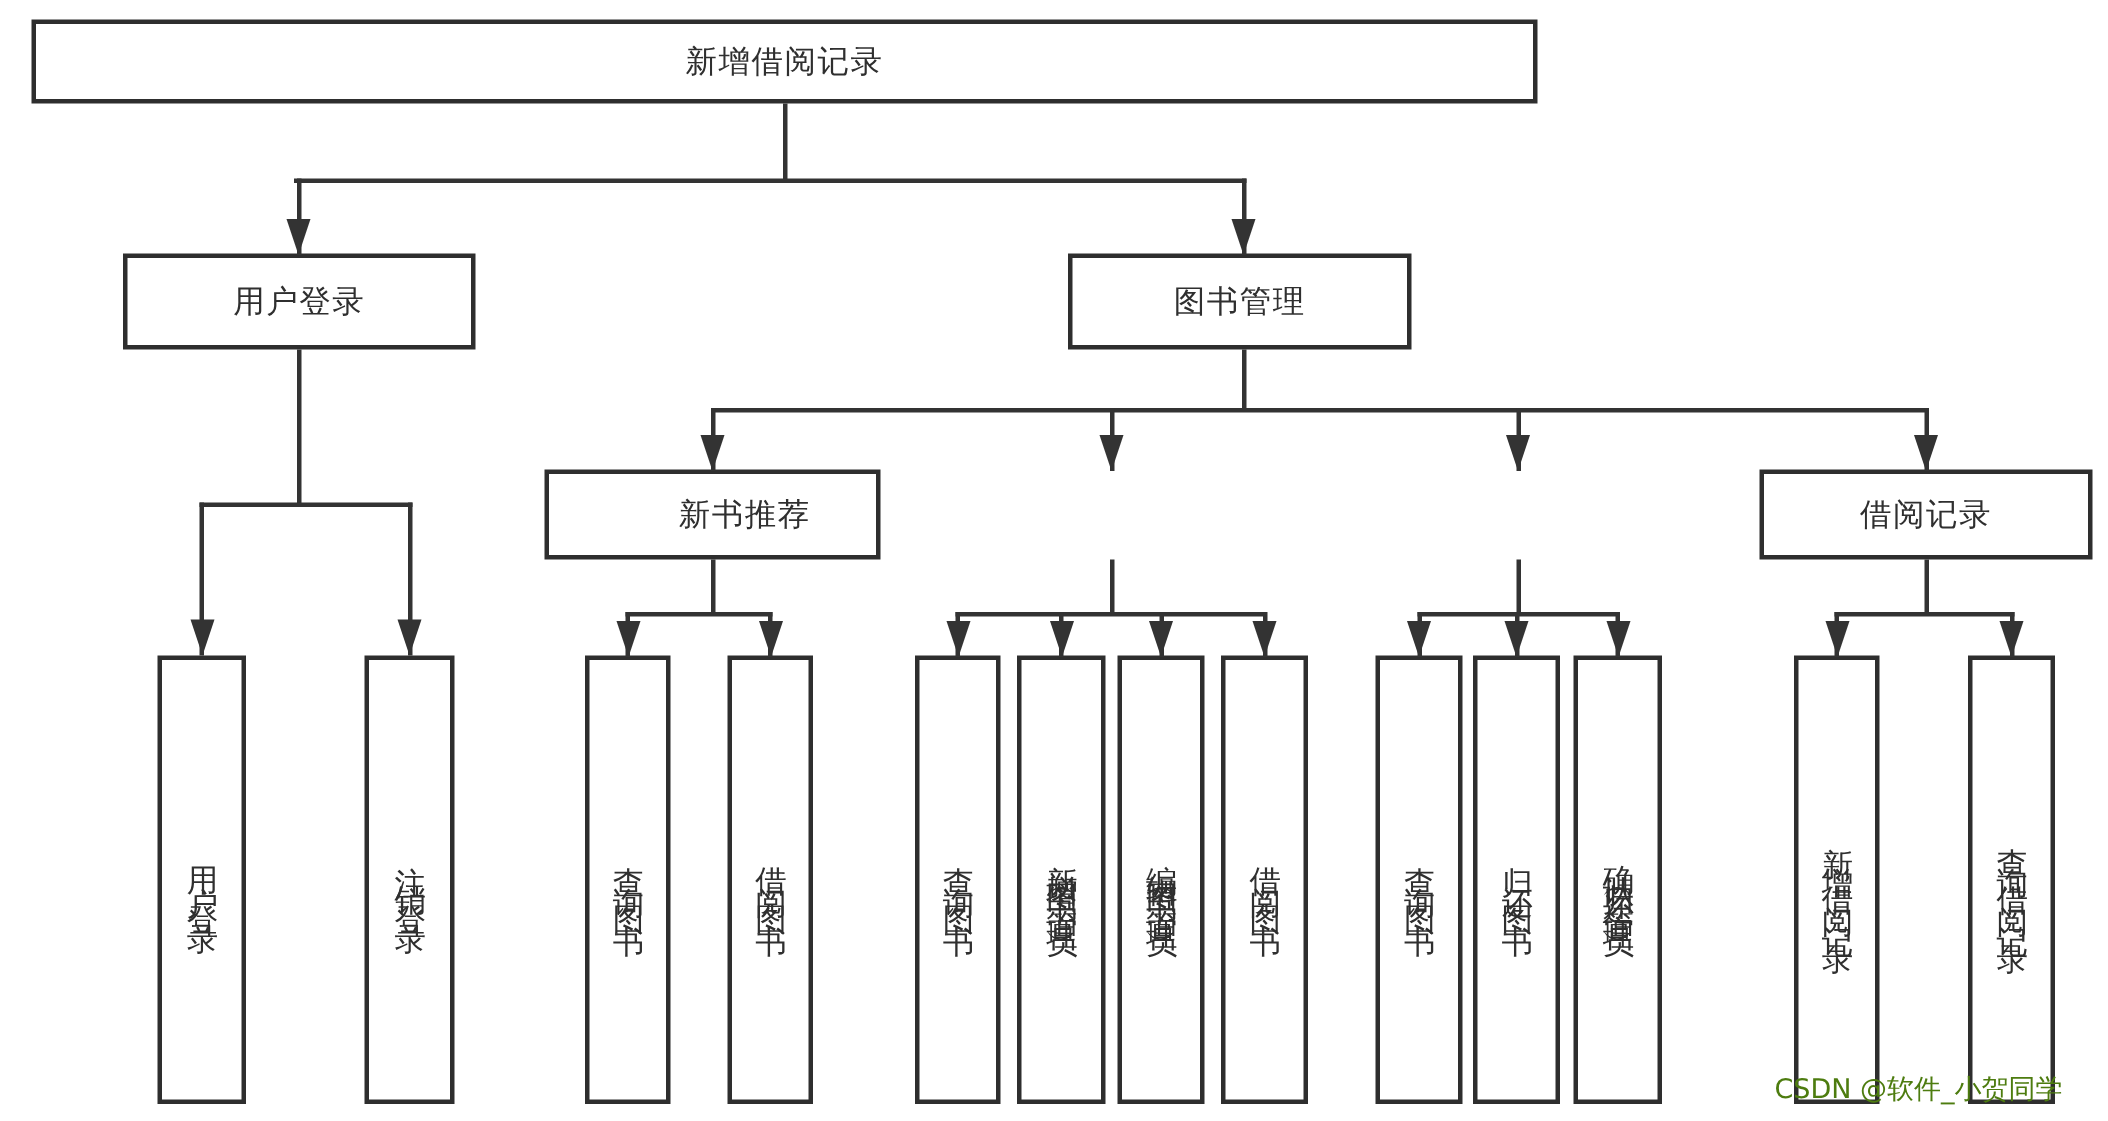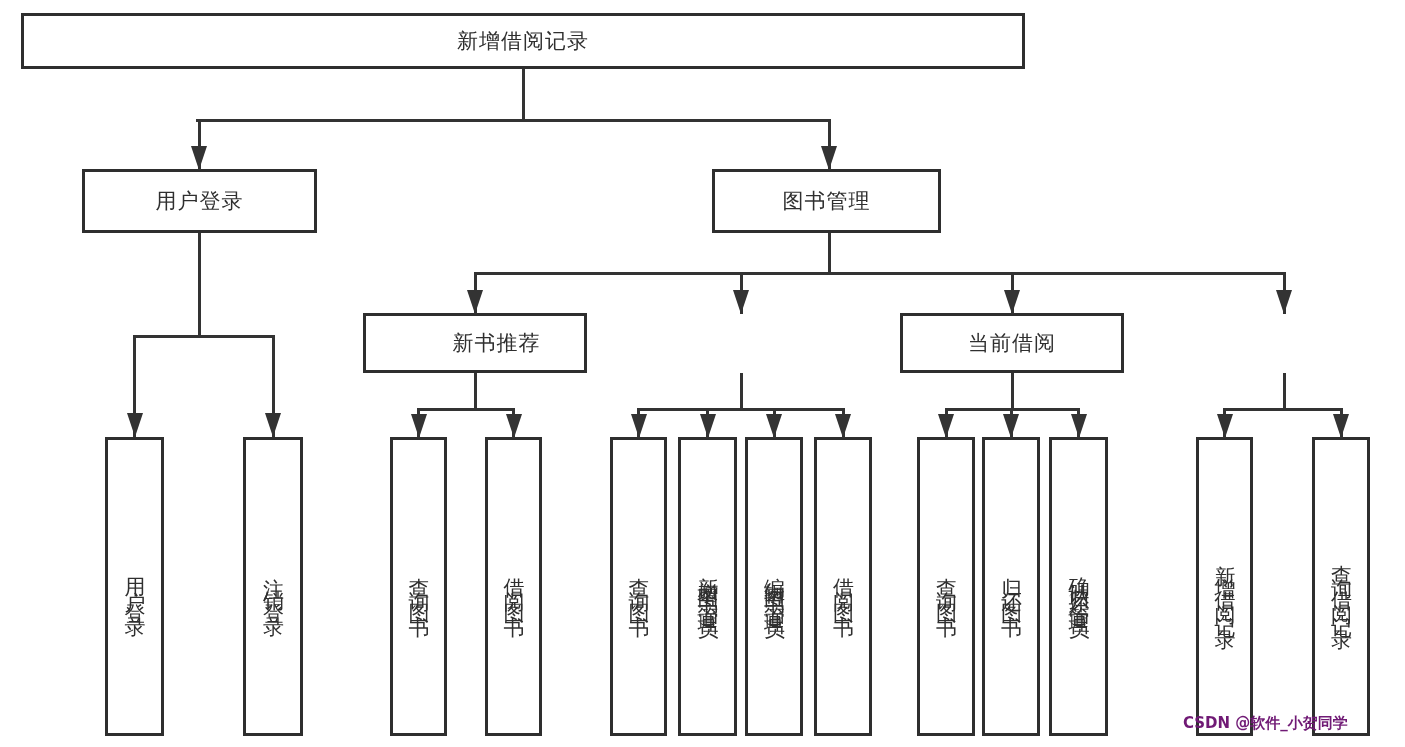--- a/index.html
+++ b/index.html
@@ -32,24 +32,23 @@
     left:50%;bottom:0;
     transform:translateX(-50%);
     width:0;height:0;
     border-left:8px solid transparent;
     border-right:8px solid transparent;
     border-top:24px solid #333333;
   }
   .watermark{
     position:absolute;
     left:1183px;top:714px;
-    font-size:15px;
-    color:#701a75;
+    font-size:18px;
+    color:#4d7c0f;
     white-space:nowrap;
-    font-weight:bold;
   }
 </style>
 </head>
 <body>
 
 <div id="canvas">
 
   <div class="box hbox" style="left:21px;top:13px;width:1004px;height:56px;">
     <span>新增借阅记录</span>
   </div>
@@ -60,24 +59,24 @@
 
   <div class="box hbox" style="left:712px;top:169px;width:229px;height:64px;">
     <span>图书管理</span>
   </div>
 
   <div class="box hbox" style="left:363px;top:313px;width:224px;height:60px;padding-left:43px;">
     <span>新书推荐</span>
   </div>
 
 
-  <div class="box hbox" style="left:900px;top:313px;width:224px;height:60px;">
-    <span>当前借阅</span>
+
+  <div class="box hbox" style="left:1173px;top:313px;width:222px;height:60px;">
+    <span>借阅记录</span>
   </div>
-
 
   <div class="box leaf" style="left:105px;top:437px;width:59px;height:299px;">
     <span>用户登录</span>
   </div>
 
   <div class="box leaf" style="left:243px;top:437px;width:60px;height:299px;">
     <span>注销登录</span>
   </div>
 
   <div class="box leaf" style="left:390px;top:437px;width:57px;height:299px;">

